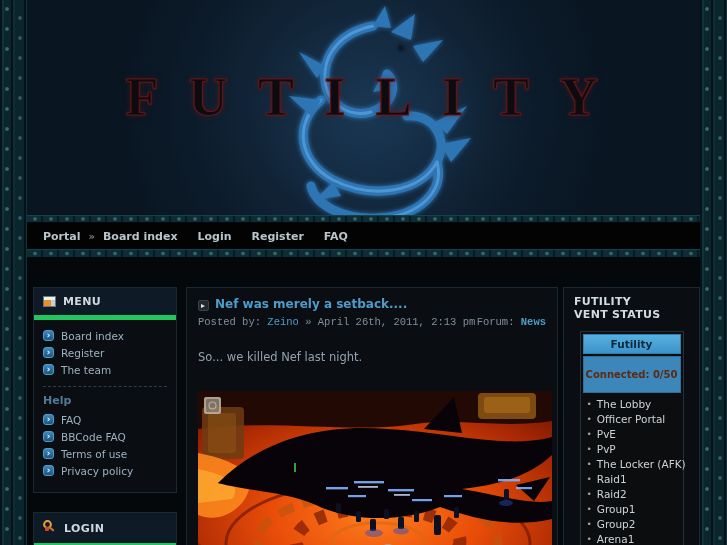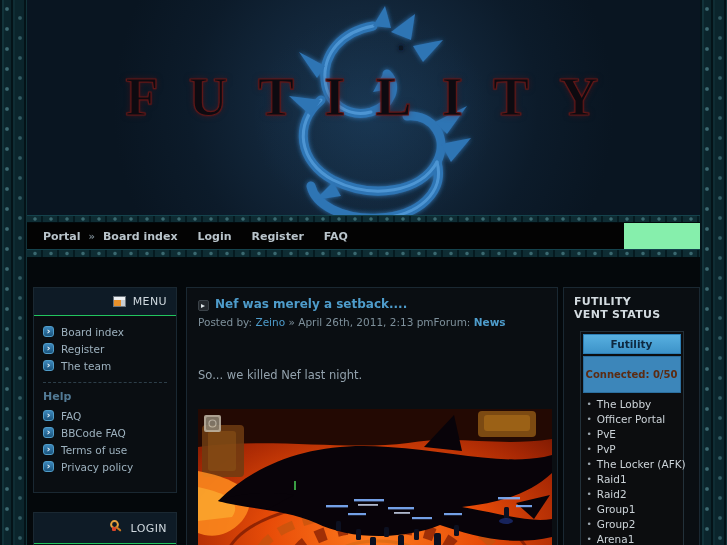--- a/index.html
+++ b/index.html
@@ -42,37 +42,37 @@
     position:absolute; left:0; top:66px; width:100%; text-align:center;
     font-family:"Liberation Serif","DejaVu Serif",serif; font-weight:bold;
     font-size:54px; letter-spacing:0.56em; text-indent:0.5em;
     color:#0d0a10; -webkit-text-stroke:1.2px #5d1717;
     text-shadow:0 0 2px rgba(150,30,30,.8), 0 0 6px rgba(110,20,20,.5);
     user-select:none;
   }
 
   
   .navbar {
-    position:absolute; left:27px; top:223px; width:597px; height:26px;
+    position:absolute; left:27px; top:223px; width:673px; height:26px;
     background:#030303; display:flex; align-items:center; padding-left:16px;
     font-size:11px; font-weight:bold; color:#b9c4cb;
   }
   .navbar a { color:#b9c4cb; text-decoration:none; }
   .nav-item { margin-right:20px; cursor:pointer; }
   .nav-sep { color:#76848d; font-size:10px; margin:0 8px 0 -12px; }
   .nav-register { color:#d01111; }
 
   
   .content { position:absolute; left:27px; top:258px; width:673px; height:287px; background:#04080b; }
 
   .box { position:absolute; background:#0a0e12; border:1px solid #1a2832; }
   .box-header {
     display:flex; align-items:center; gap:7px; padding:7px 9px;
-    background:#0e1b26; border-bottom:1px solid #22c55e;
-    font-size:11px; font-weight:normal; letter-spacing:.4px; color:#cfd8de;justify-content:flex-end;
+    background:#0e1b26; border-bottom:5px solid #22c55e;
+    font-size:11px; font-weight:bold; letter-spacing:.4px; color:#cfd8de;
   }
 
   
   .menu-box { left:6px; top:29px; width:144px; height:206px; }
   .menu-body { padding:7px 9px; }
   .section-heading { color:#527a95; font-size:11px; font-weight:bold; margin:2px 0 4px; }
   .menu-item { display:flex; align-items:center; gap:7px; height:17px; cursor:pointer; }
   .menu-item a { color:#9db1be; font-size:10.5px; text-decoration:none; }
   .bullet-icon {
     width:11px; height:11px; border-radius:3px; flex:0 0 11px;
@@ -91,24 +91,24 @@
   .post-title-row { display:flex; align-items:flex-end; gap:6px; }
   .post-title { color:#4e9ccb; font-size:12px; font-weight:bold; text-decoration:none; cursor:pointer; }
   .post-icon {
     width:11px; height:11px; border-radius:2px; background:#23282d; border:1px solid #3a4147;
     position:relative; flex:0 0 11px;
   }
   .post-icon::after {
     content:""; position:absolute; left:2px; top:3px; border-left:4px solid #dfe6ea;
     border-top:2.5px solid transparent; border-bottom:2.5px solid transparent;
   }
-  .post-meta { display:flex; margin-top:5px; font-size:10.5px; color:#7e909b; }
+  .post-meta { display:flex; justify-content:space-between; margin-top:5px; font-size:10.5px; color:#7e909b;font-family:Liberation Mono, monospace; }
   .post-meta a { color:#4e9ccb; text-decoration:none; }
   .forum-link { font-weight:bold; }
-  .post-body { margin-top:40px; font-size:11.5px; color:#93a2ad; }
+  .post-body { margin-top:22px; font-size:11.5px; color:#93a2ad; }
   .shot-wrap { margin-top:27px; width:354px; height:200px; cursor:pointer; }
 
   
   .vent-box { left:536px; top:29px; width:137px; height:560px; background:#0a0e12; border:1px solid #1a2832; }
   .vent-title { padding:7px 0 4px 10px; font-size:11px; font-weight:bold; line-height:13px; color:#d3dbe0; letter-spacing:.3px; }
   .vent-widget { margin:6px auto 0; width:104px; background:#0c0d0f; border:1px solid #23313a; padding:2px; }
   .vent-server {
     background:linear-gradient(180deg,#58b0e0,#3d93c9); border:1px solid #2c7fb5;
     color:#0e2940; font-size:10.5px; font-weight:bold; text-align:center; padding:3px 0;
   }

